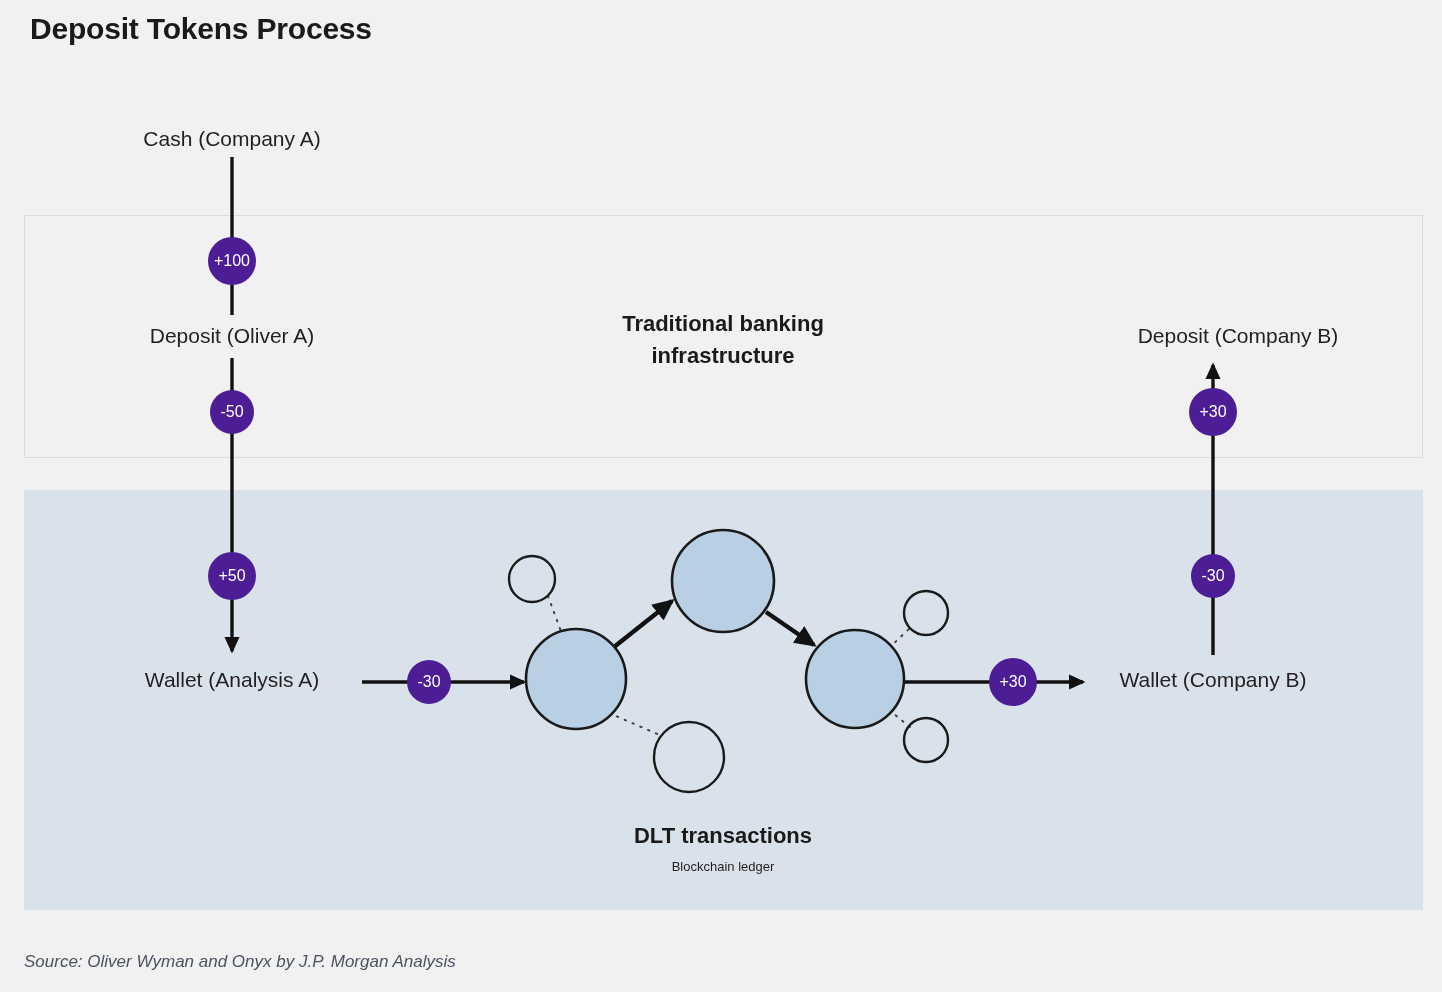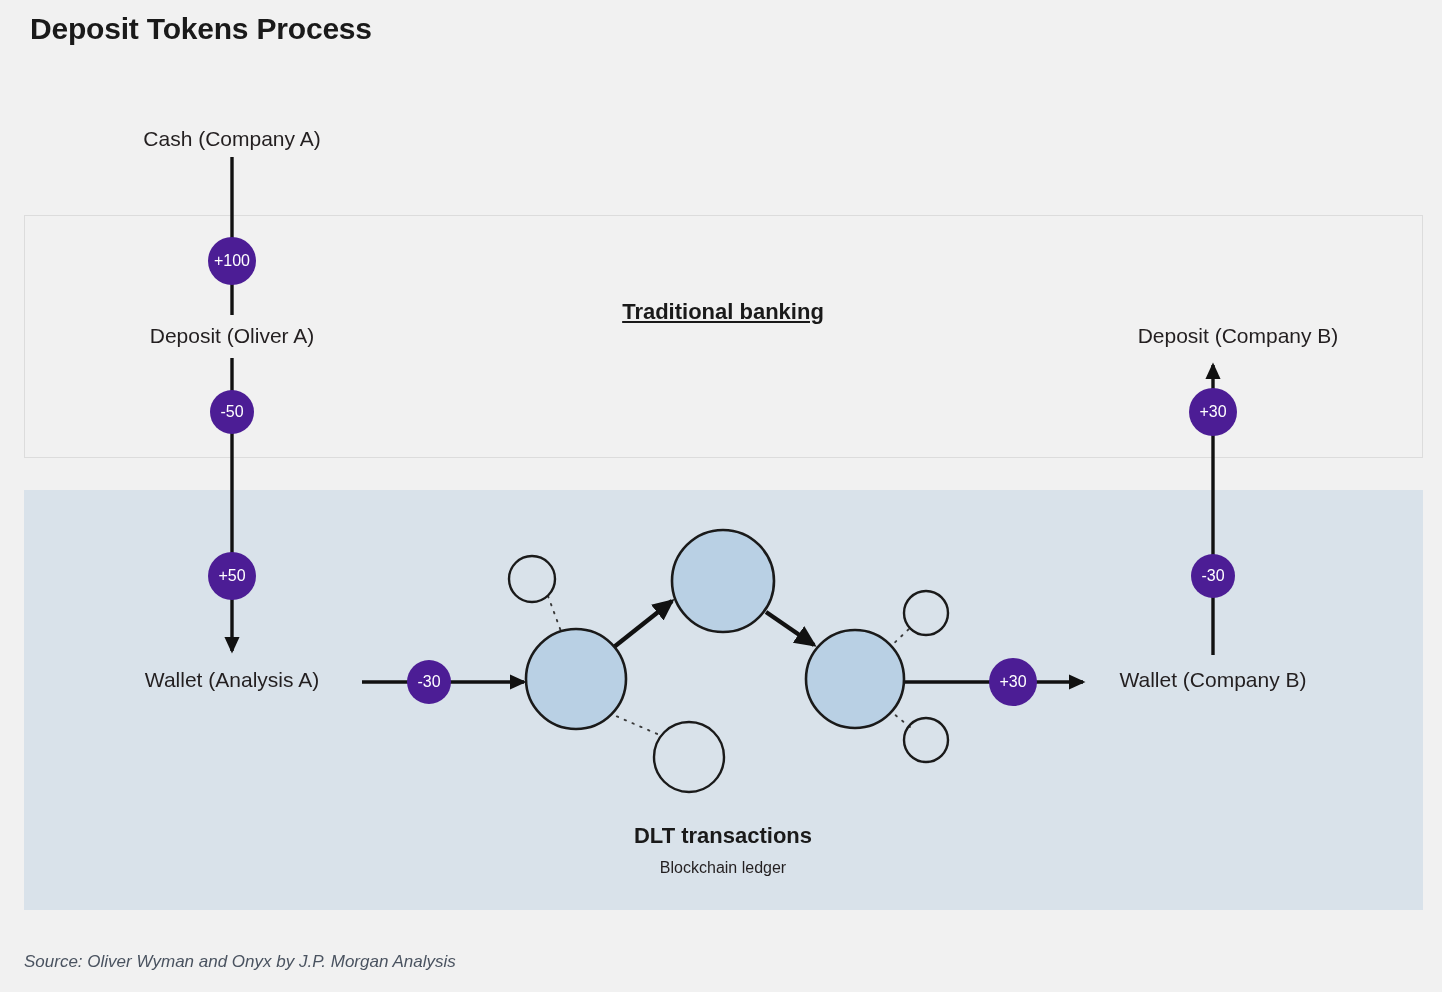--- a/index.html
+++ b/index.html
@@ -79,21 +79,21 @@
     font-weight: bold;
     text-align: center;
     color: #1a1a1a;
     transform: translateX(-50%);
     line-height: 1.45;
     white-space: nowrap;
   }
 
   .band-sub {
     position: absolute;
-    font-size: 16px;
+    font-size: 13px;
     text-align: center;
     color: #231f20;
     transform: translateX(-50%);
     white-space: nowrap;
   }
 
   .badge {
     position: absolute;
     border-radius: 50%;
     display: flex;
@@ -163,22 +163,23 @@
     <circle cx="723" cy="581" r="51" fill="#b9d0e4" stroke="#1a1a1a" stroke-width="2.6"></circle>
     <circle cx="855" cy="679" r="49" fill="#b9d0e4" stroke="#1a1a1a" stroke-width="2.6"></circle>
   </svg>
 
   <div class="node-label" style="left:232px; top:139px;">Cash (Company A)</div>
   <div class="node-label" style="left:232px; top:336px;">Deposit (Oliver A)</div>
   <div class="node-label" style="left:232px; top:680px;">Wallet (Analysis A)</div>
   <div class="node-label" style="left:1238px; top:336px;text-align:right;">Deposit (Company B)</div>
   <div class="node-label" style="left:1213px; top:680px;text-align:center;">Wallet (Company B)</div>
 
-  <div class="band-heading" style="left:723px; top:296px;text-decoration:underline;">
+  <div class="band-heading" style="left:723px; top:308px;">
     <div>Traditional banking</div>
+    <div>infrastructure</div>
   </div>
 
   <div class="band-heading" style="left:723px; top:820px;">DLT transactions</div>
   <div class="band-sub" style="left:723px; top:859px;">Blockchain ledger</div>
 
   <div class="badge pos sz-lg" style="left:232px; top:261px;">+100</div>
   <div class="badge neg sz-md" style="left:232px; top:412px;">-50</div>
   <div class="badge pos sz-lg" style="left:232px; top:576px;">+50</div>
   <div class="badge neg sz-md" style="left:429px; top:682px;">-30</div>
   <div class="badge pos sz-lg" style="left:1013px; top:682px;">+30</div>

